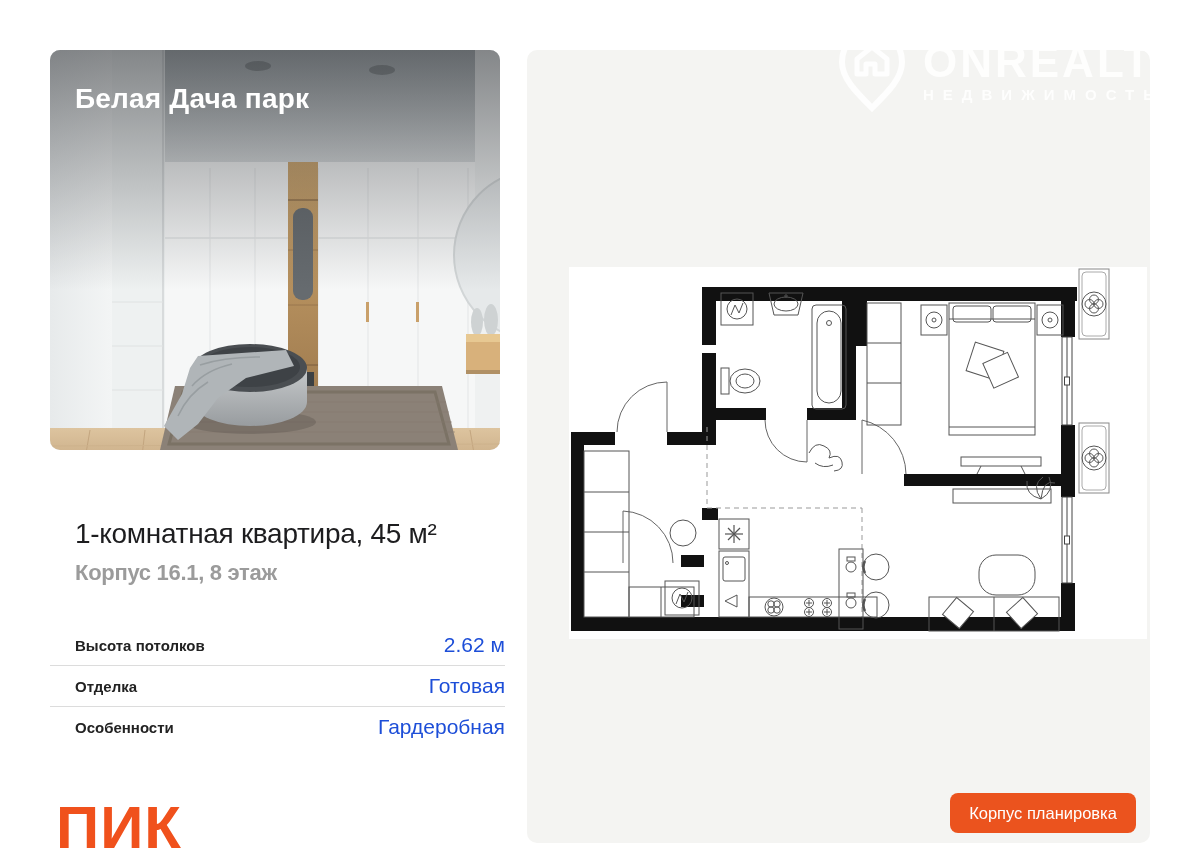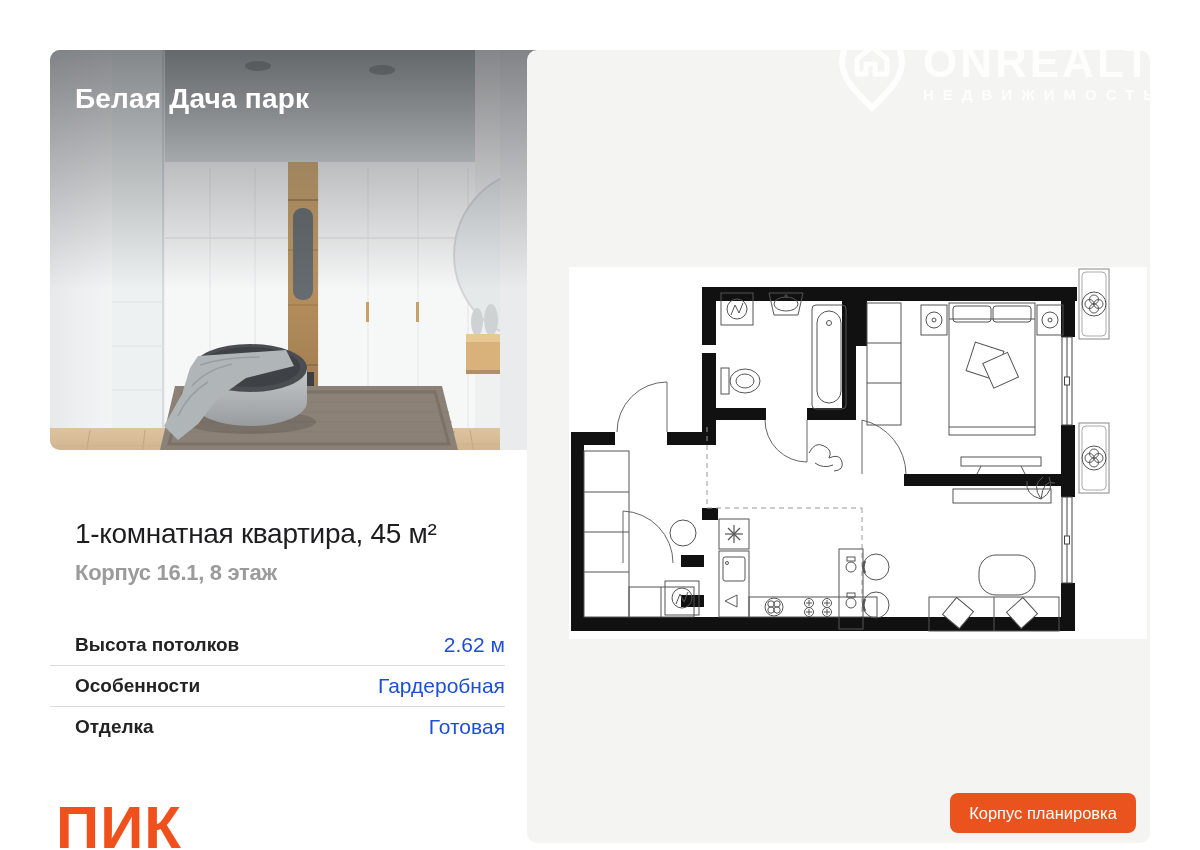--- a/index.html
+++ b/index.html
@@ -4,21 +4,21 @@
 <style>
   html,body{margin:0;padding:0;}
   body{
     width:1200px;height:850px;position:relative;overflow:hidden;
     background:#ffffff;font-family:"Liberation Sans",sans-serif;
     -webkit-font-smoothing:antialiased;
   }
   
   .photo-card{
     position:absolute;left:50px;top:50px;width:450px;height:400px;
-    border-radius:10px;overflow:hidden;background:#e9ebec;padding-left:46px;
+    border-radius:10px;overflow:hidden;background:#e9ebec;
   }
   .photo-card svg{position:absolute;left:0;top:0;}
   .photo-overlay{
     position:absolute;left:0;top:0;width:100%;height:60%;
     background:linear-gradient(to bottom,rgba(44,47,51,.55),rgba(44,47,51,0));
     pointer-events:none;
   }
   .project-name{
     position:absolute;left:25px;top:33px;color:#ffffff;
     font-size:28px;font-weight:bold;letter-spacing:.2px;
@@ -30,21 +30,21 @@
   .listing-subtitle{
     position:absolute;left:75px;top:560px;width:440px;
     font-size:22px;font-weight:bold;color:#9b9b9b;letter-spacing:-.3px;
   }
   .spec-table{position:absolute;left:50px;top:625px;width:455px;}
   .spec-row{
     height:40px;display:flex;align-items:center;justify-content:space-between;
     padding:0 0 0 25px;border-bottom:1px solid #dcdcdc;
   }
   .spec-row:last-child{border-bottom:none;}
-  .spec-label{font-size:19px;font-weight:bold;color:#222;}
+  .spec-label{font-size:15px;font-weight:bold;color:#222;}
   .spec-value{font-size:21px;color:#1d4ed8;}
   .pik-logo{
     position:absolute;left:56px;top:798px;
     font-size:60px;line-height:60px;font-weight:800;color:#F0511C;
     letter-spacing:1px;cursor:pointer;
   }
   
   .plan-panel{
     position:absolute;left:527px;top:50px;width:623px;height:793px;
     background:#f4f4f2;border-radius:10px;
@@ -165,26 +165,26 @@
 
 <div class="listing-title">1-комнатная квартира, 45 м²</div>
 <div class="listing-subtitle">Корпус 16.1, 8 этаж</div>
 
 <div class="spec-table">
   <div class="spec-row">
     <span class="spec-label">Высота потолков</span>
     <span class="spec-value">2.62 м</span>
   </div>
   <div class="spec-row">
+    <span class="spec-label">Отделка</span>
+    <span class="spec-value">Готовая</span>
+  </div>
+  <div class="spec-row">
     <span class="spec-label">Особенности</span>
     <span class="spec-value">Гардеробная</span>
-  </div>
-  <div class="spec-row">
-    <span class="spec-label">Отделка</span>
-    <span class="spec-value">Готовая</span>
   </div>
 </div>
 
 <div class="pik-logo">ПИК</div>
 
 <div class="plan-panel">
 
   <div class="watermark">
     <svg width="74" height="86" viewBox="0 0 74 86">
       <path d="M37,4 C19,4 7,17 7,34 c0,16 13,29 30,46 c17,-17 30,-30 30,-46 C67,17 55,4 37,4 Z" fill="none" stroke="rgba(255,255,255,.9)" stroke-width="6"></path>

